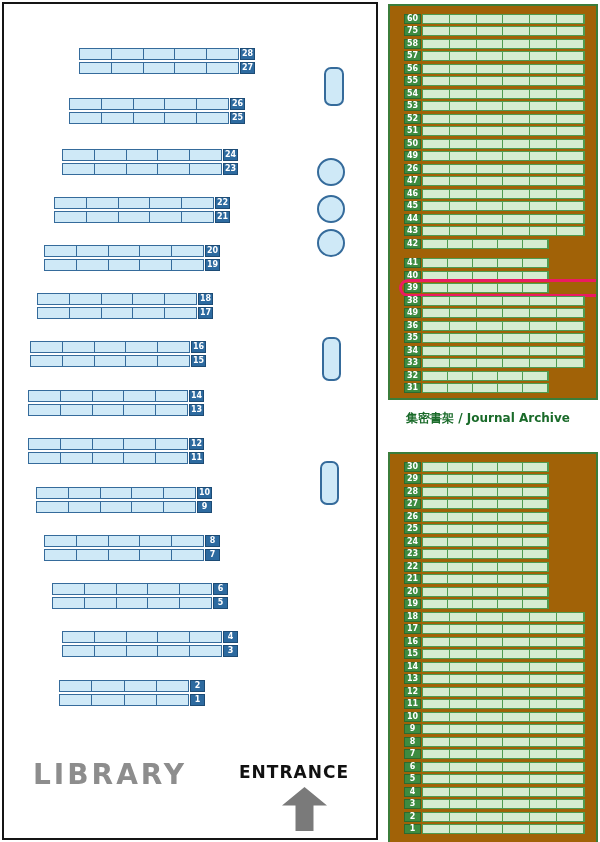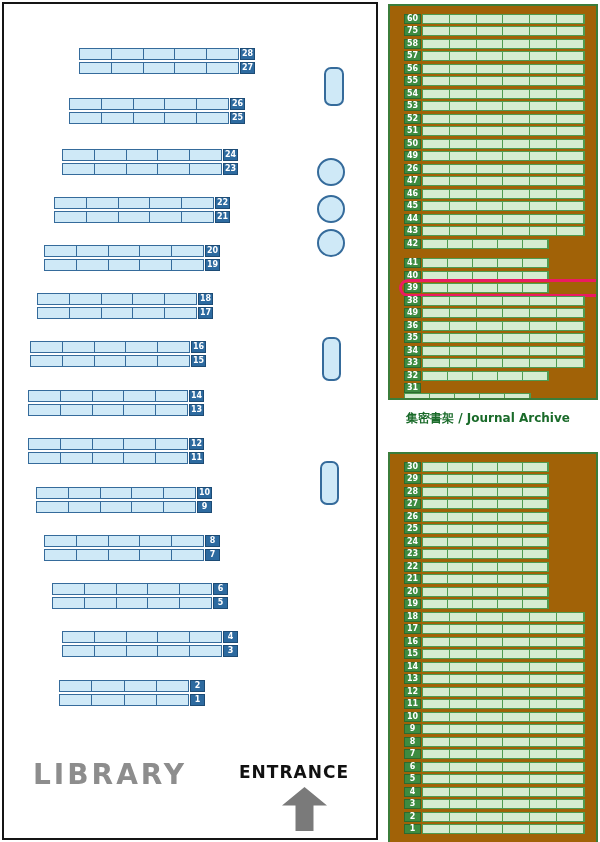--- a/index.html
+++ b/index.html
@@ -676,21 +676,21 @@
       <div class="green-row" style="margin-bottom: 2px;">
         <div class="tag green-tag">32</div>
         <div class="bar green-bar short">
           <span class="seg"></span>
           <span class="seg"></span>
           <span class="seg"></span>
           <span class="seg"></span>
           <span class="seg"></span>
         </div>
       </div>
-      <div class="green-row" style="margin-bottom: 21px; flex-direction: column;">
+      <div class="green-row" style="margin-bottom: 21px;">
         <div class="tag green-tag">31</div>
         <div class="bar green-bar short">
           <span class="seg"></span>
           <span class="seg"></span>
           <span class="seg"></span>
           <span class="seg"></span>
           <span class="seg"></span>
         </div>
       </div>
     </div>

